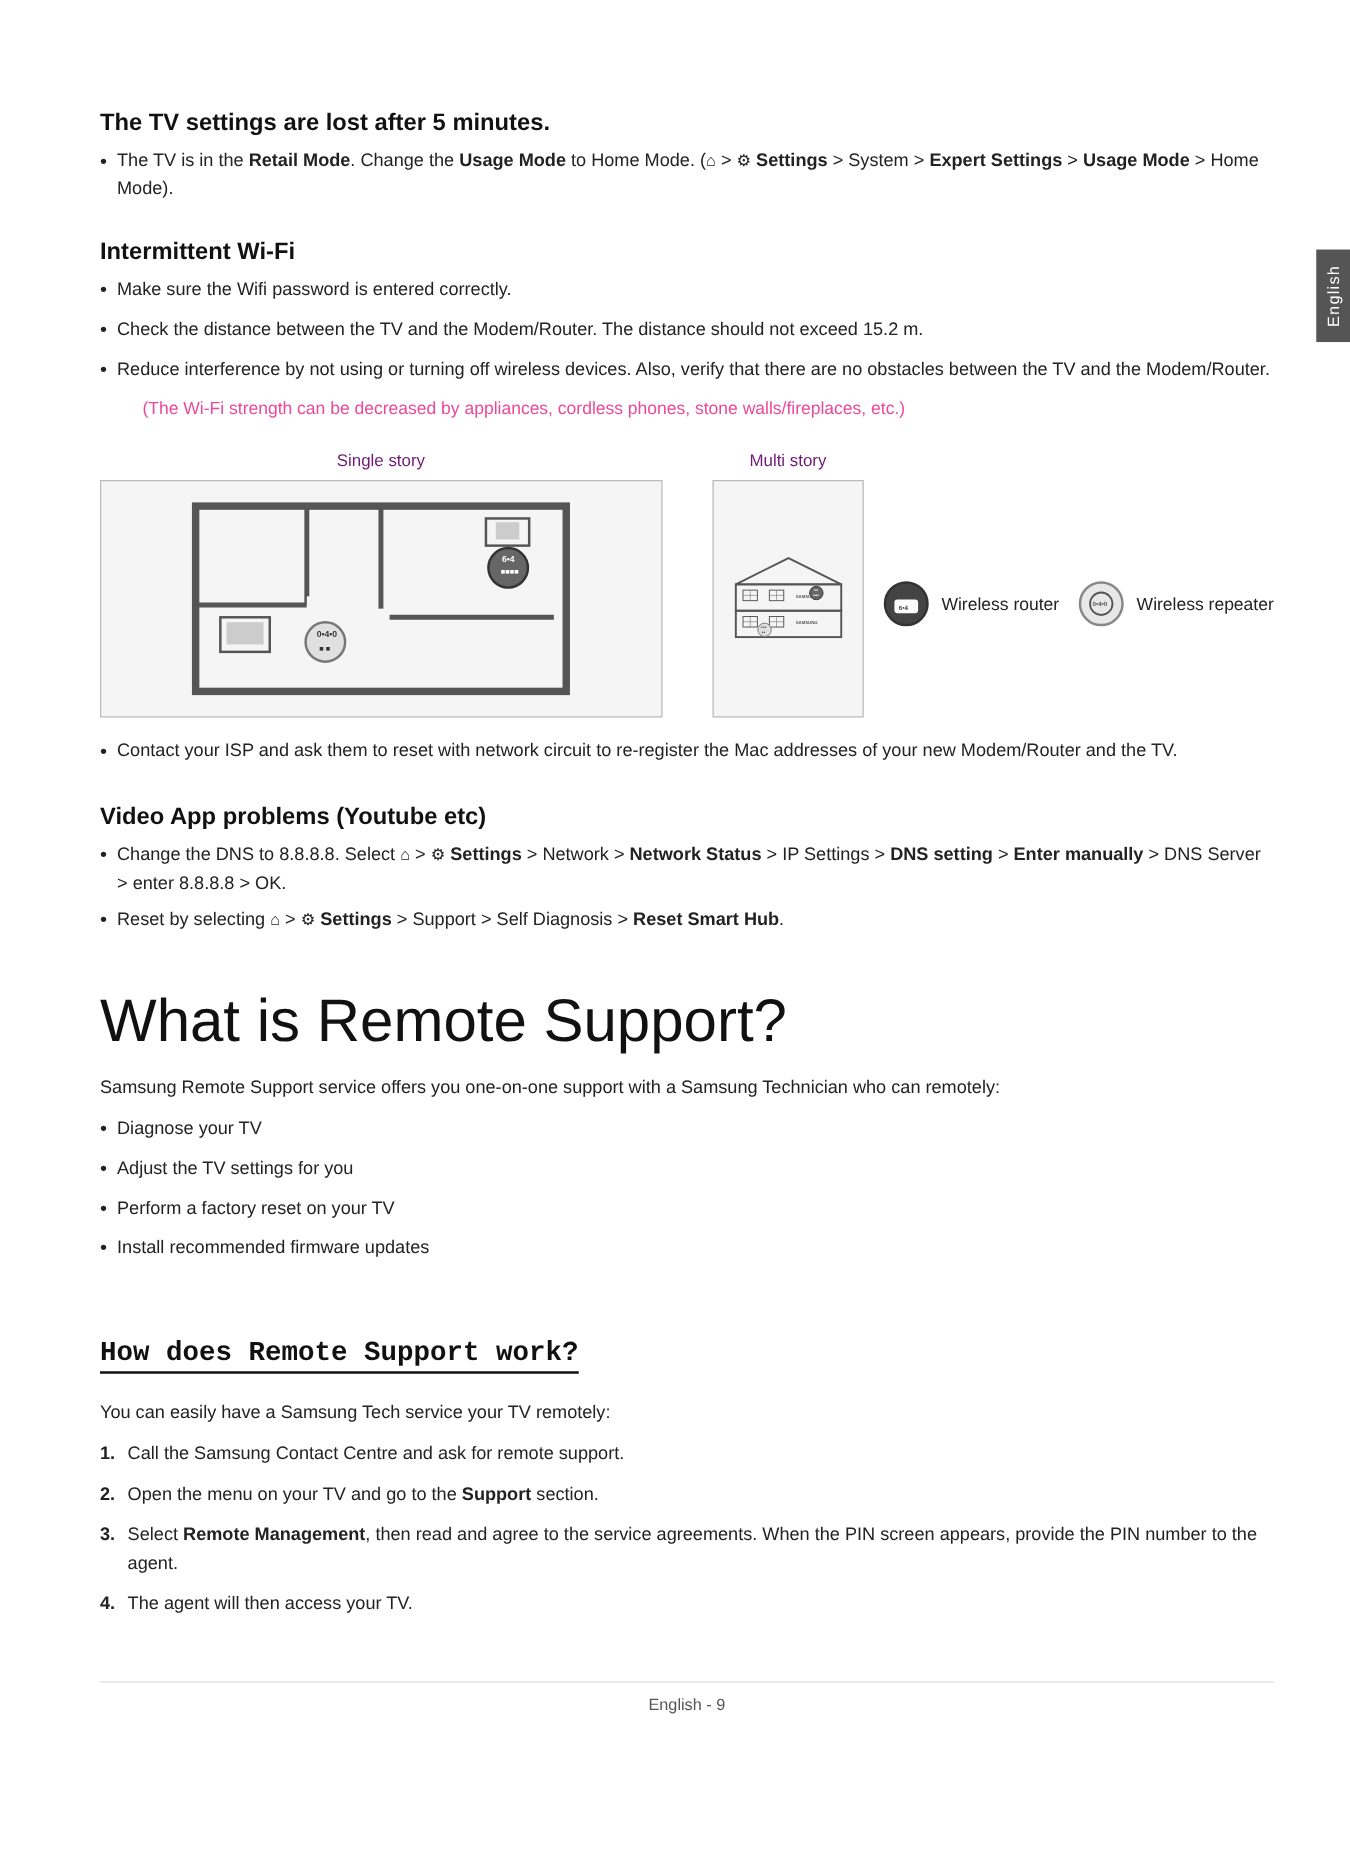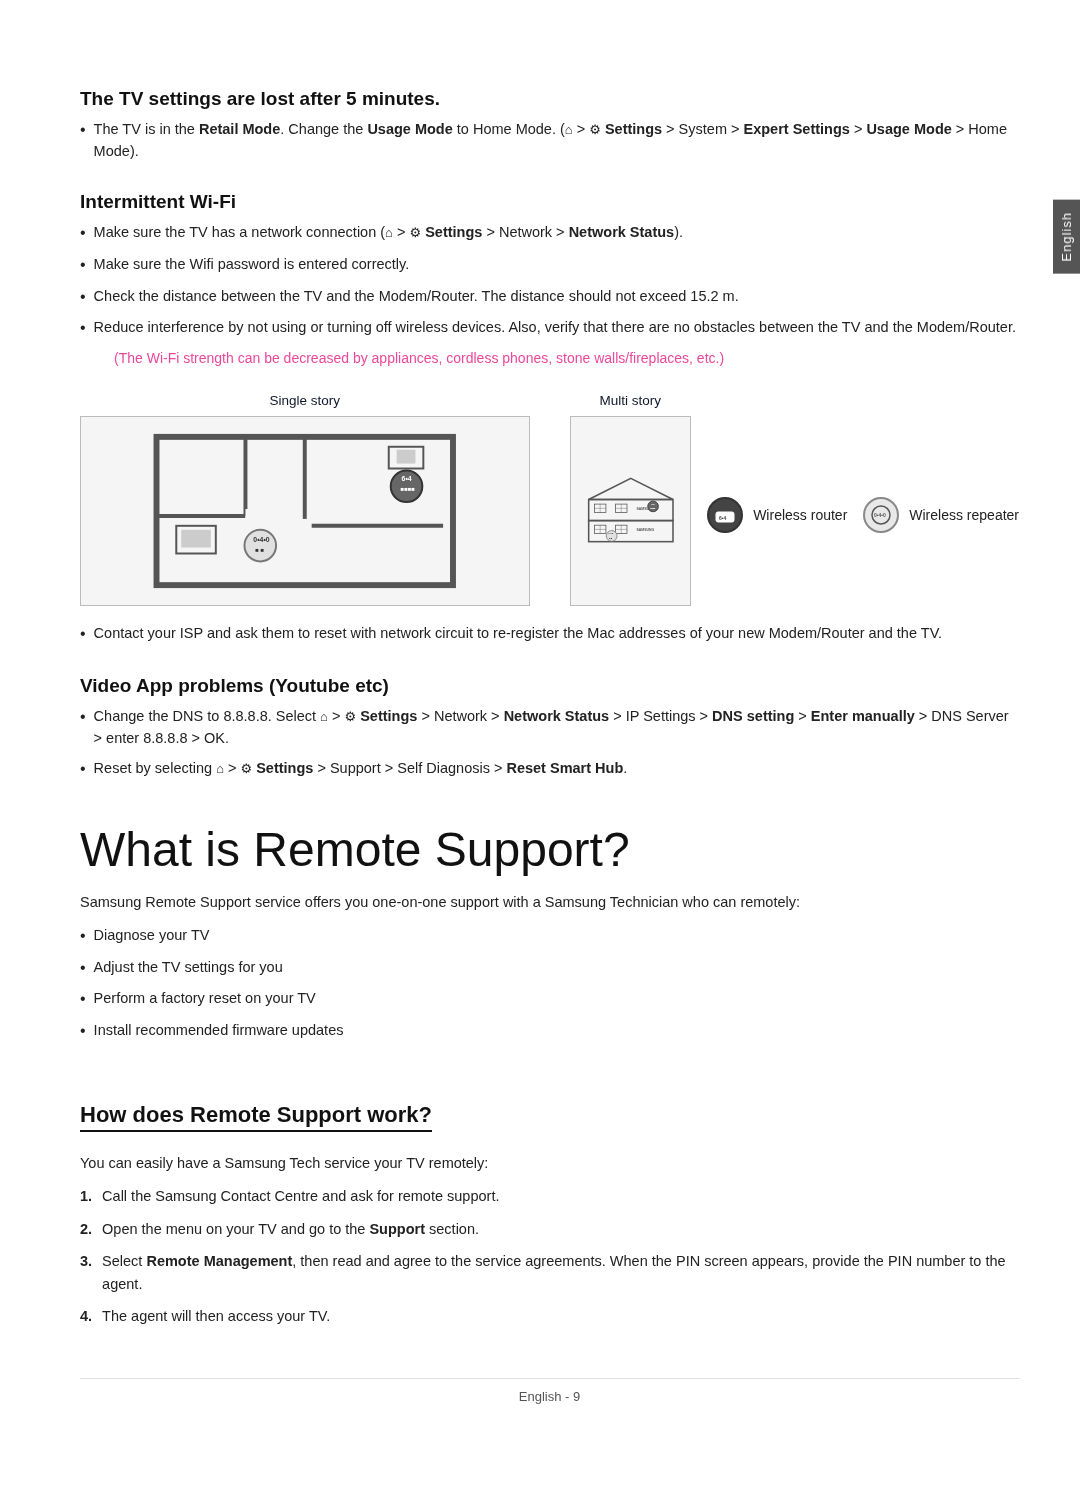--- a/index.html
+++ b/index.html
@@ -50,20 +50,21 @@
 
     h2.underline-title {
       font-size: 22px;
       font-weight: 600;
       margin-top: 30px;
       margin-bottom: 10px;
       color: #111;
       border-bottom: 2px solid #111;
       display: inline-block;
       padding-bottom: 2px;
+      font-family: Liberation Mono, monospace;
     }
 
     .bullet-list {
       list-style: none;
       margin-left: 0;
       padding-left: 0;
     }
 
     .bullet-list li {
       display: flex;
@@ -98,21 +99,21 @@
       margin: 24px 0 16px 0;
       align-items: flex-start;
     }
 
     .diagram-box {
       flex: 1;
     }
 
     .diagram-label {
       font-size: 13.5px;
-      color: #0f172a;
+      color: #701a75;
       margin-bottom: 8px;
       text-align: center;
     }
 
     .legend-box {
       display: flex;
       flex-direction: column;
       gap: 10px;
       min-width: 160px;
     }
@@ -206,23 +207,20 @@
     <ul class="bullet-list">
       <li>
         <span>The TV is in the <span class="bold">Retail Mode</span>. Change the <span class="bold">Usage Mode</span> to Home Mode. (<span class="home-icon">⌂</span> &gt; <span class="settings-icon">⚙</span> <span class="bold">Settings</span> &gt; System &gt; <span class="bold">Expert Settings</span> &gt; <span class="bold">Usage Mode</span> &gt; Home Mode).</span>
       </li>
     </ul>
   </div>
 
   <div style="margin-top: 20px;">
     <h2 class="section-title">Intermittent Wi-Fi</h2>
     <ul class="bullet-list">
-      <li>
-        <span>Make sure the TV has a network connection (<span class="home-icon">⌂</span> &gt; <span class="settings-icon">⚙</span> <span class="bold">Settings</span> &gt; Network &gt; <span class="bold">Network Status</span>).</span>
-      </li>
       <li>
         <span>Make sure the Wifi password is entered correctly.</span>
       </li>
       <li>
         <span>Check the distance between the TV and the Modem/Router. The distance should not exceed 15.2 m.</span>
       </li>
       <li>
         <span>Reduce interference by not using or turning off wireless devices. Also, verify that there are no obstacles between the TV and the Modem/Router.</span>
       </li>
     </ul>

